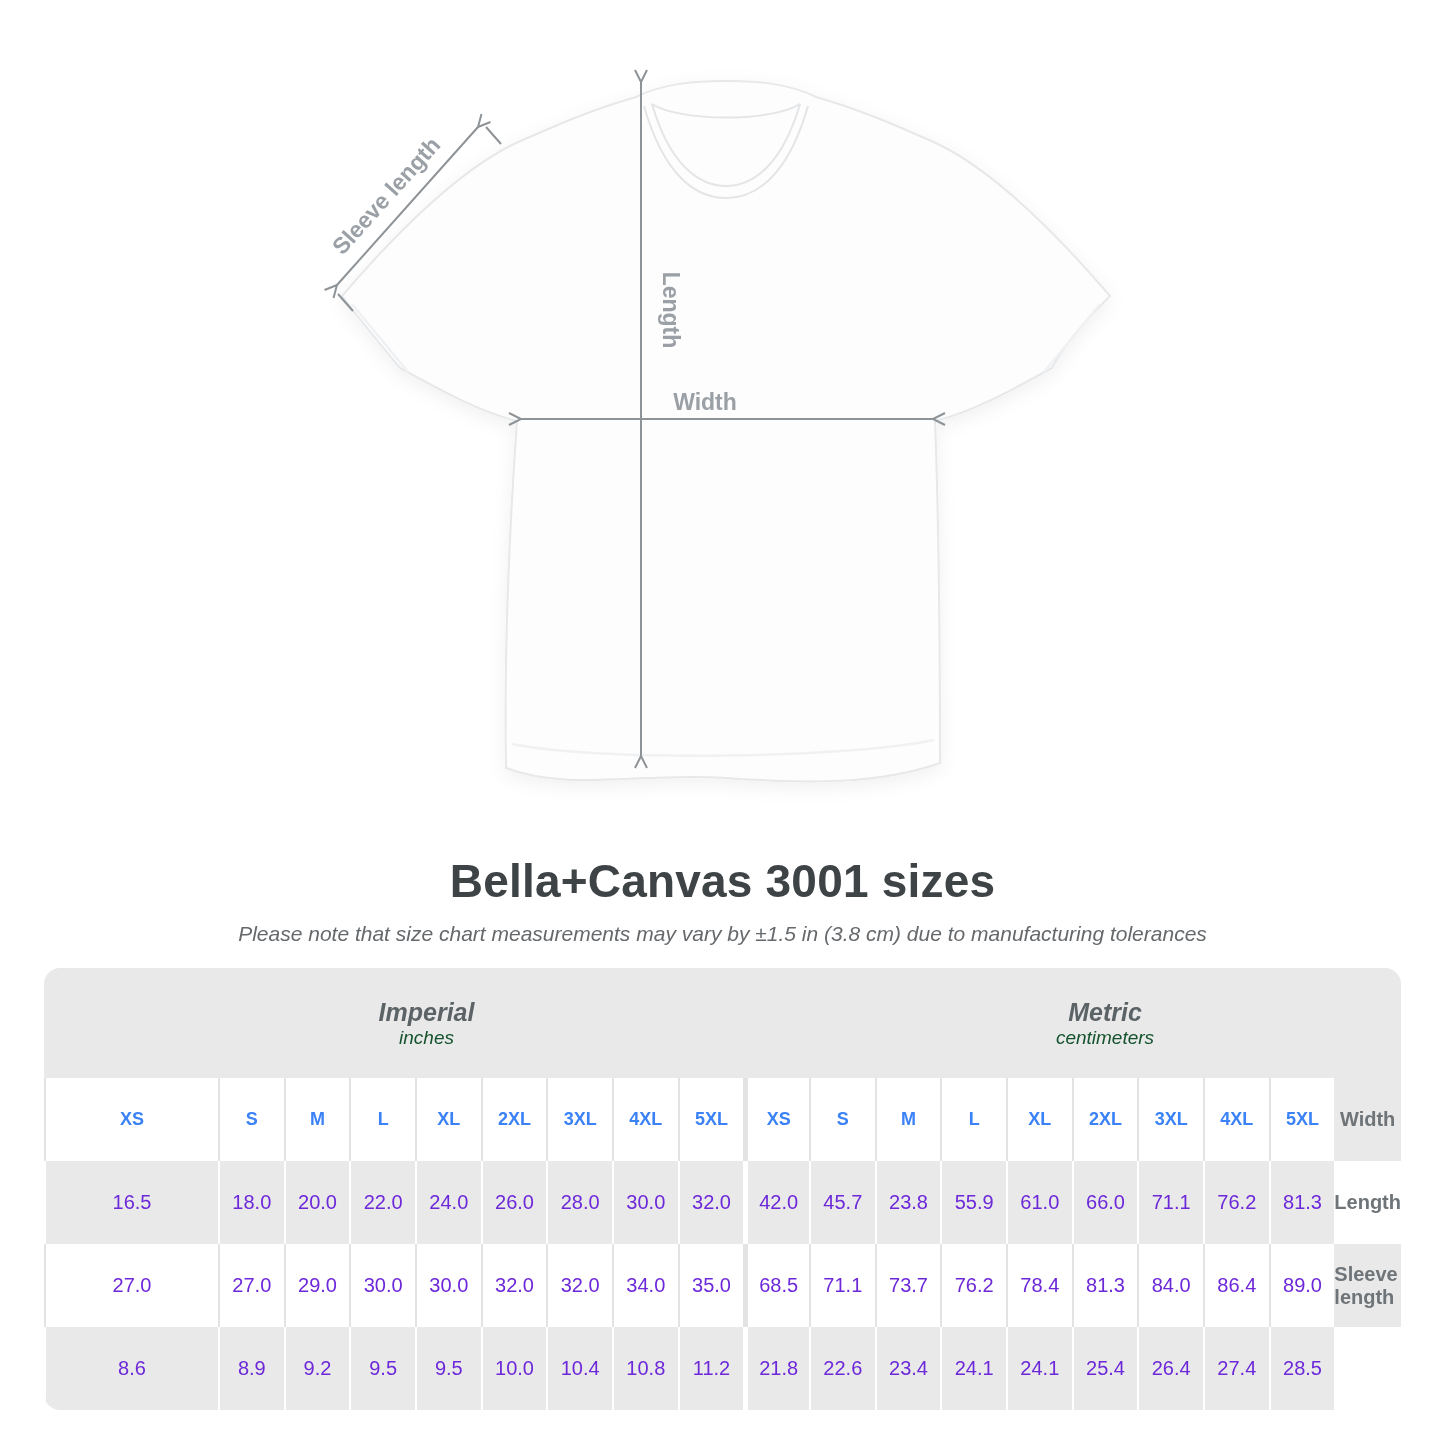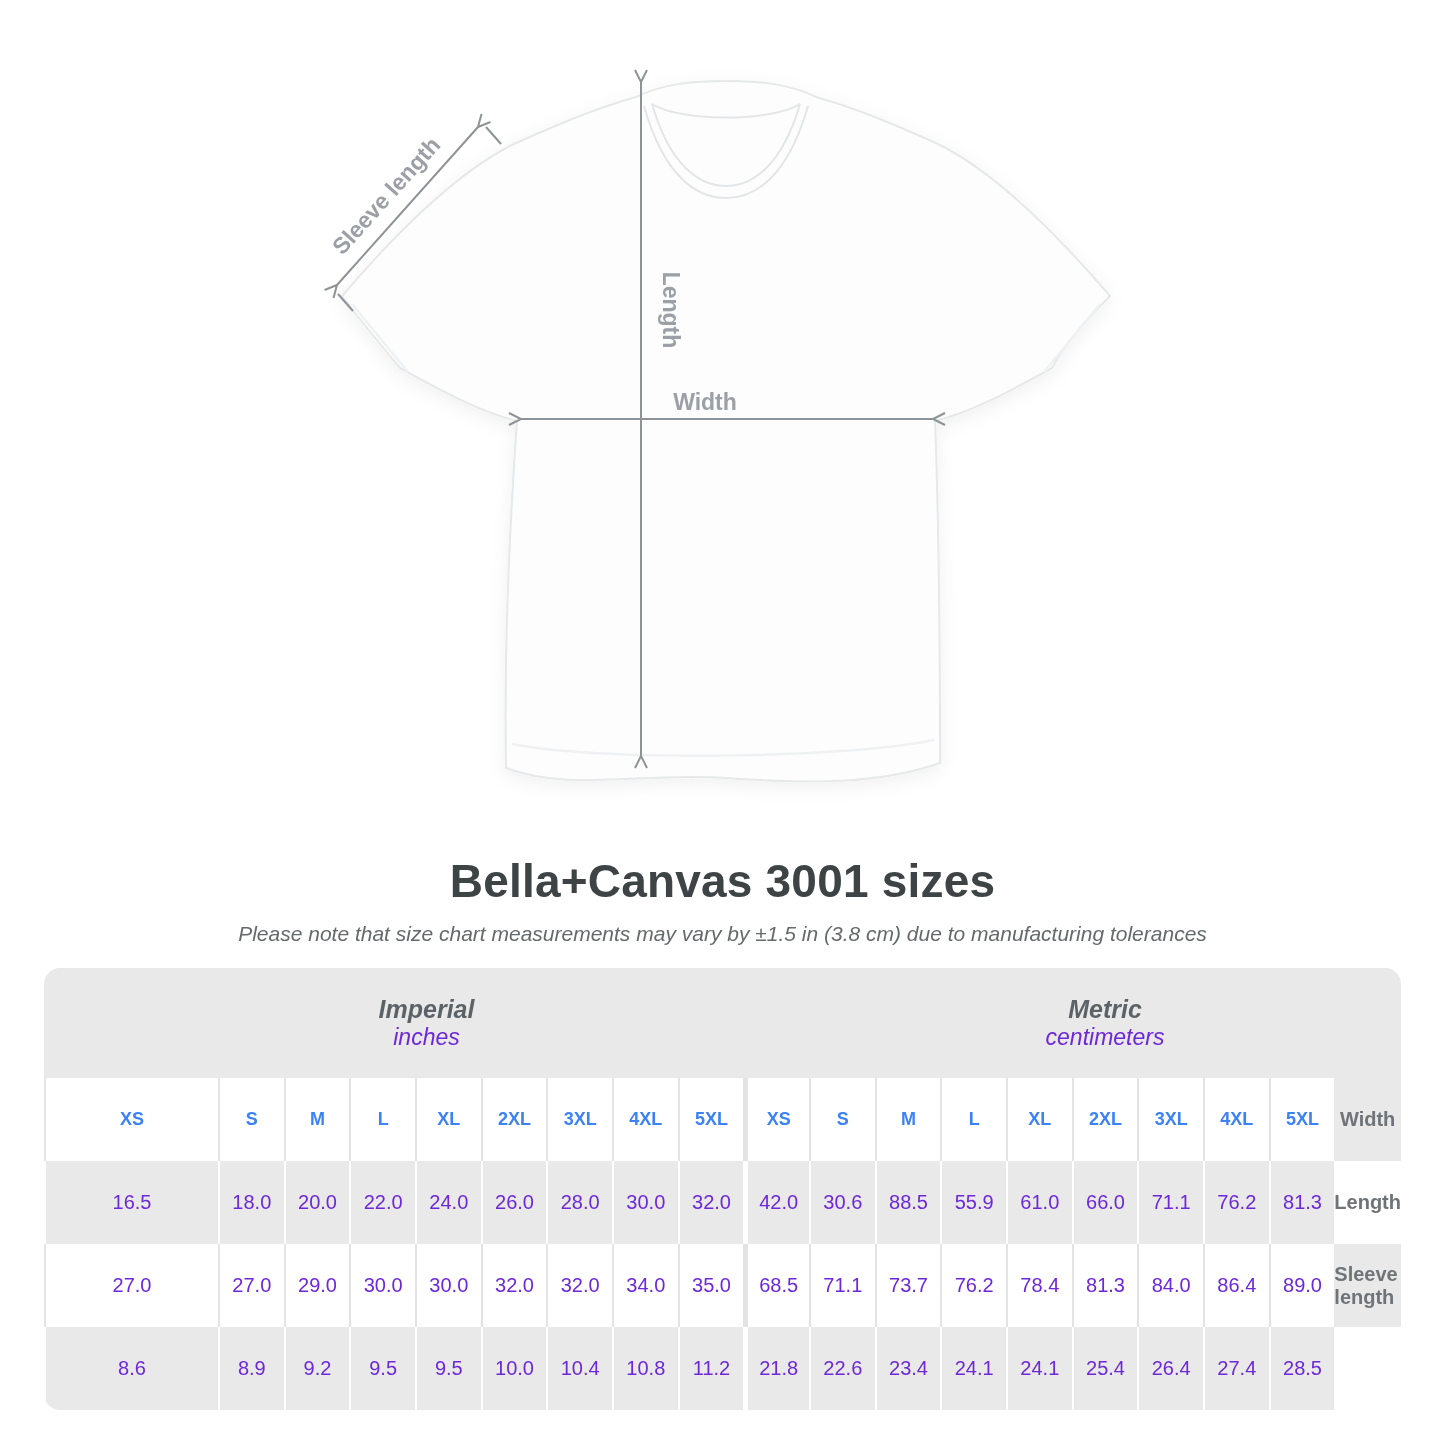--- a/index.html
+++ b/index.html
@@ -27,21 +27,21 @@
     grid-template-rows:110px 83px 83px 83px 83px;
     border-radius:16px;overflow:hidden;
   }
   .hdr{
     background:#e9e9e9;
     display:flex;flex-direction:column;align-items:center;justify-content:center;
   }
   .hdr-imp{grid-column:1 / 11;}
   .hdr-met{grid-column:11 / 20;}
   .ht{font-size:25px;font-weight:bold;font-style:italic;color:#5c6367;}
-  .hu{font-size:23px;font-style:italic;color:#6d28d9;}
+  .hu{font-size:19px;font-style:italic;color:#14532d;}
 
   .c{display:flex;align-items:center;justify-content:center;font-size:20px;}
   .g{background:#e9e9e9;border-left:2px solid #ffffff;}
   .w{background:#ffffff;border-left:2px solid #e3e3e3;}
   .nb{border-left:none !important;}
   .sd{border-left-width:5px !important;}
   .lbl{font-weight:bold;color:#6e7478;}
   .sz{font-weight:bold;color:#3b82f6;font-size:18px;}
   .val{color:#6d28d9;}
 </style>
@@ -141,22 +141,22 @@
   <div class="c g val">16.5</div>
   <div class="c g val">18.0</div>
   <div class="c g val">20.0</div>
   <div class="c g val">22.0</div>
   <div class="c g val">24.0</div>
   <div class="c g val">26.0</div>
   <div class="c g val">28.0</div>
   <div class="c g val">30.0</div>
   <div class="c g val">32.0</div>
   <div class="c g val sd">42.0</div>
-  <div class="c g val">30.6</div>
-  <div class="c g val">88.5</div>
+  <div class="c g val">45.7</div>
+  <div class="c g val">23.8</div>
   <div class="c g val">55.9</div>
   <div class="c g val">61.0</div>
   <div class="c g val">66.0</div>
   <div class="c g val">71.1</div>
   <div class="c g val">76.2</div>
   <div class="c g val">81.3</div>
 
   <div class="c w nb lbl">Length</div>
   <div class="c w val">27.0</div>
   <div class="c w val">27.0</div>

